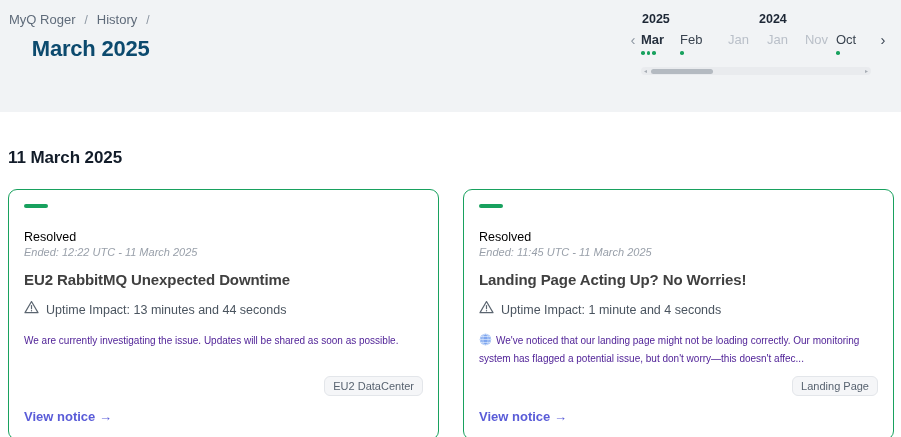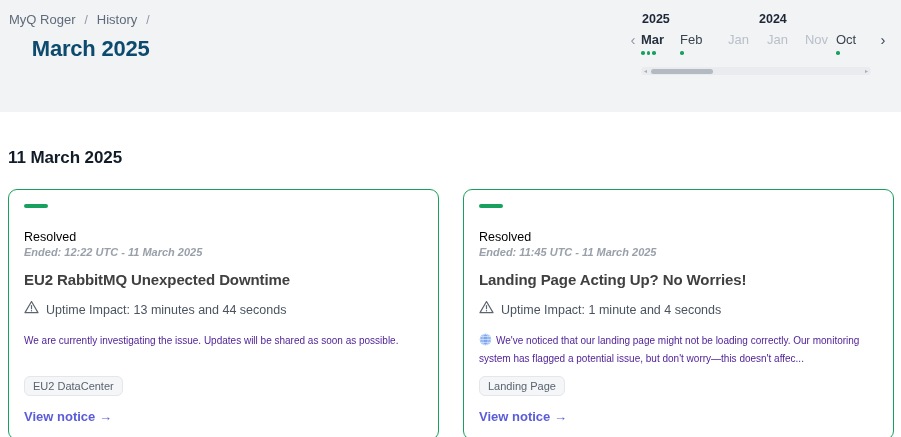--- a/index.html
+++ b/index.html
@@ -45,27 +45,27 @@
   .sb-track{flex:1;height:8px;position:relative;}
   .sb-thumb{position:absolute;left:4px;top:1.5px;width:62px;height:5px;border-radius:3px;background:#b4bac1;cursor:grab;}
 
   
   .content{padding:36px 7px 6px 8px;background:#fff;}
   .date-heading{font-size:17px;font-weight:800;color:#121c29;letter-spacing:-0.1px;}
   .cards{display:flex;gap:24px;margin-top:21px;align-items:stretch;}
   .card{flex:1;min-height:244px;border:1.5px solid var(--accent);border-radius:9px;background:#fff;padding:14px 15px 15px 15px;display:flex;flex-direction:column;}
   .status-dash{width:24px;height:4px;border-radius:2px;background:var(--accent);display:block;}
   .status{font-size:12.5px;color:#000000;margin-top:22px;}
-  .ended{font-size:11px;font-style:italic;color:#99a0aa;margin-top:2px;font-weight:bold;}
+  .ended{font-size:11px;font-style:italic;color:#99a0aa;margin-top:2px;}
   .card-title{font-size:15px;font-weight:700;color:#404040;margin-top:13px;letter-spacing:-0.1px;}
   .impact{display:flex;align-items:flex-end;gap:7px;font-size:12.5px;color:#4a545f;margin-top:12px;}
   .impact svg{flex-shrink:0;}
   .body-text{font-size:10px;line-height:1.55;color:#4c1d95;margin-top:16px;}
   .body-text .globe{vertical-align:-2px;margin-right:4px;}
-  .tags{margin-top:auto;padding-top:10px;}
+  .tags{margin-top:auto;padding-top:10px;text-align:right;}
   .tag{display:inline-block;font-size:11px;color:#586370;background:#f5f6f8;border:1px solid #e3e6ea;border-radius:6px;padding:3px 8px;}
   .notice-link{display:inline-block;margin-top:13px;font-size:13px;font-weight:700;color:var(--link);text-decoration:none;cursor:pointer;}
 </style>
 </head>
 <body>
 
 <div class="page">
 
   <header class="topbar">
     <div class="topbar-left">

